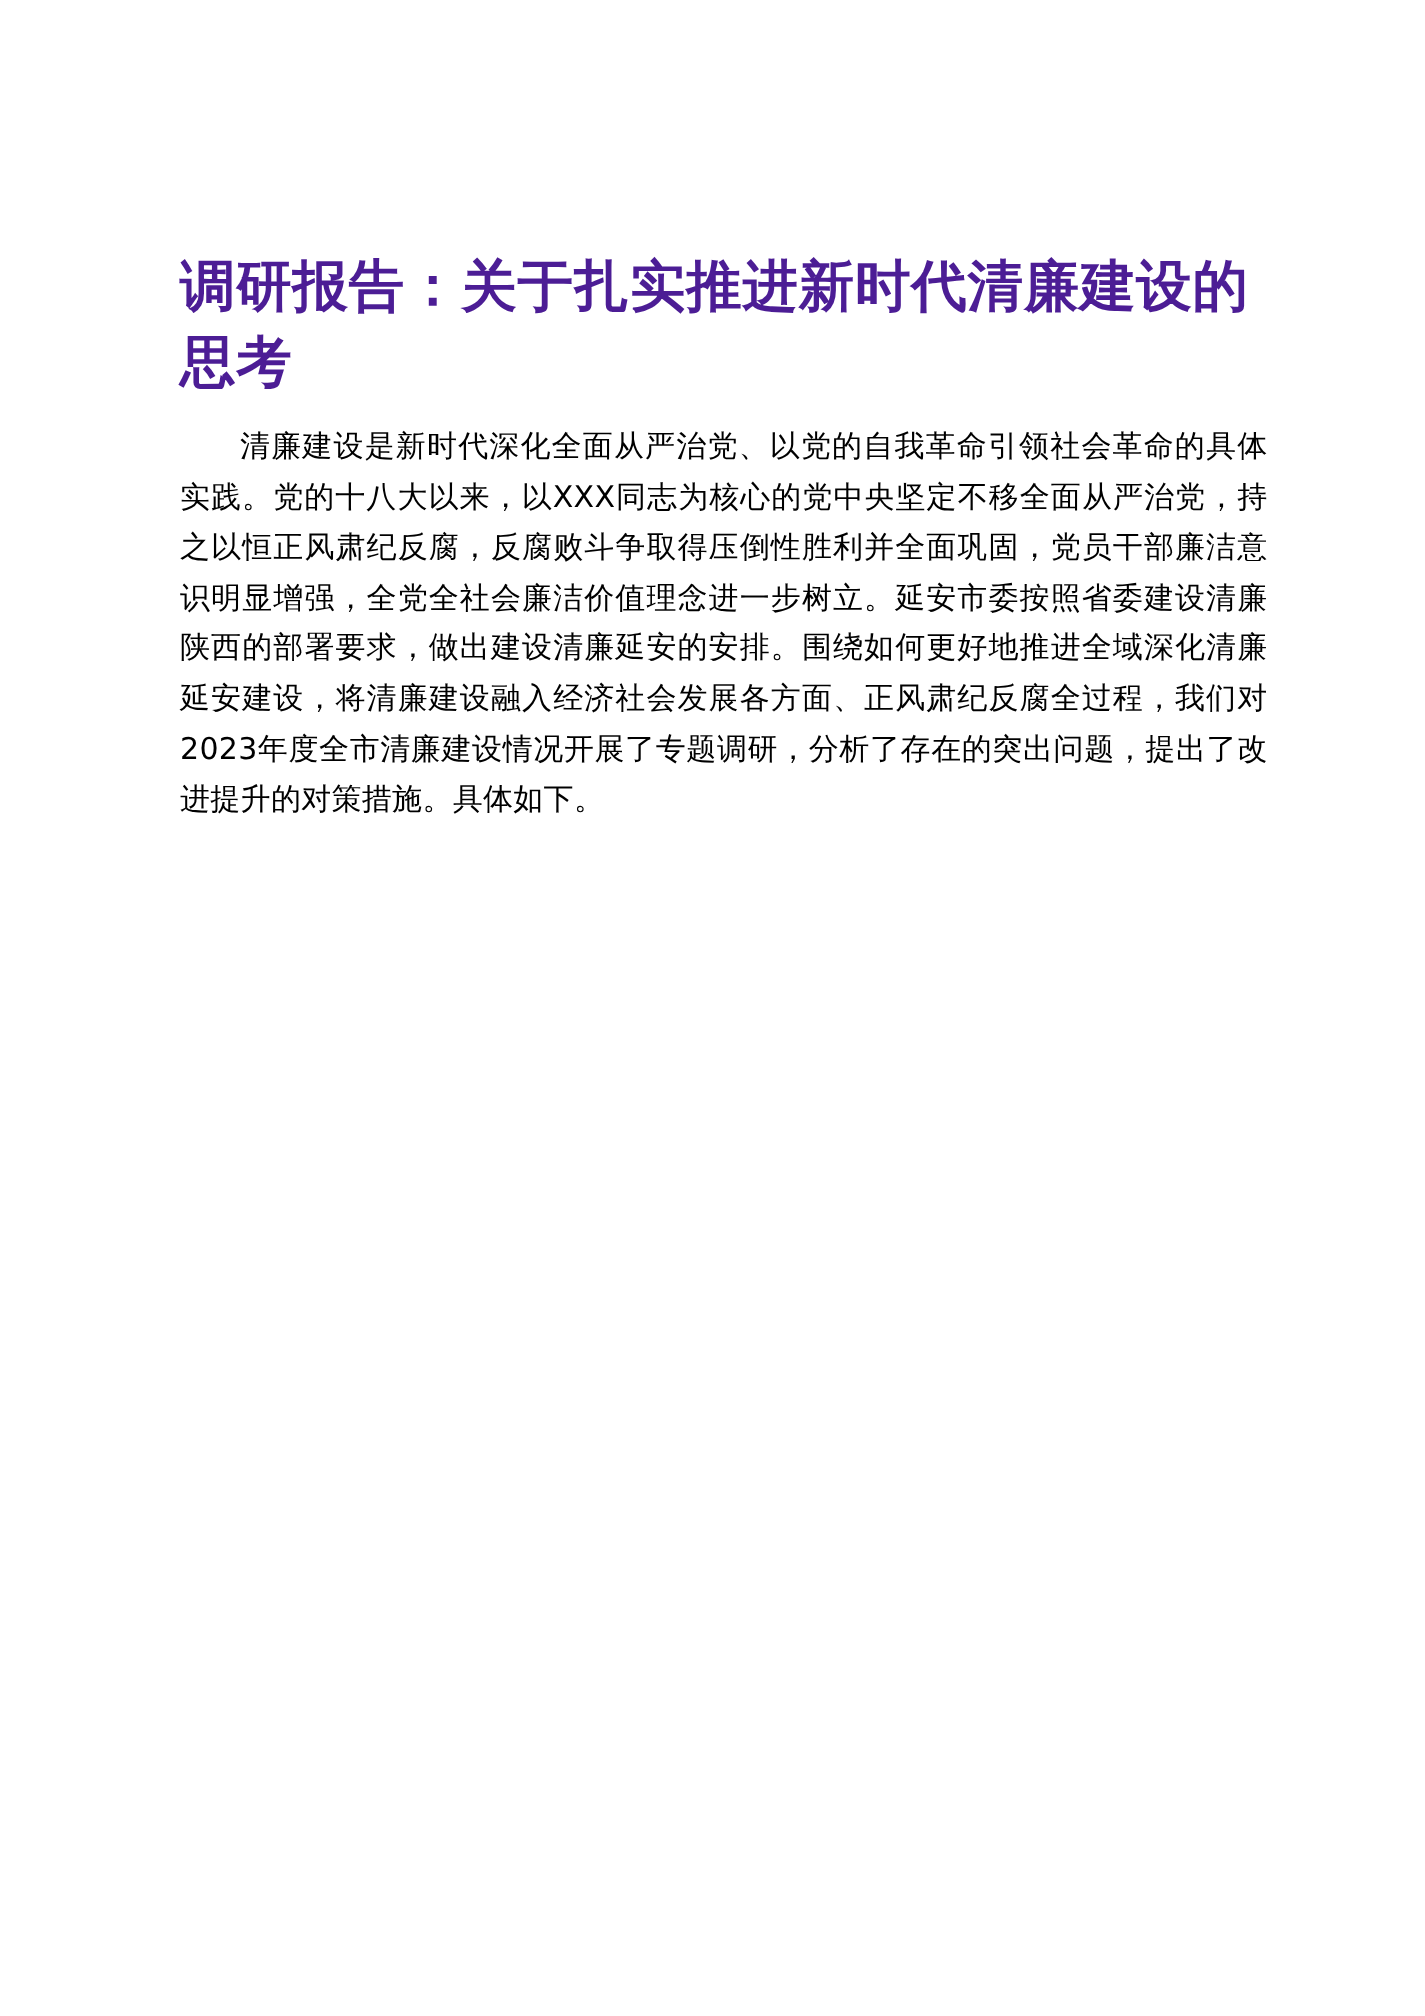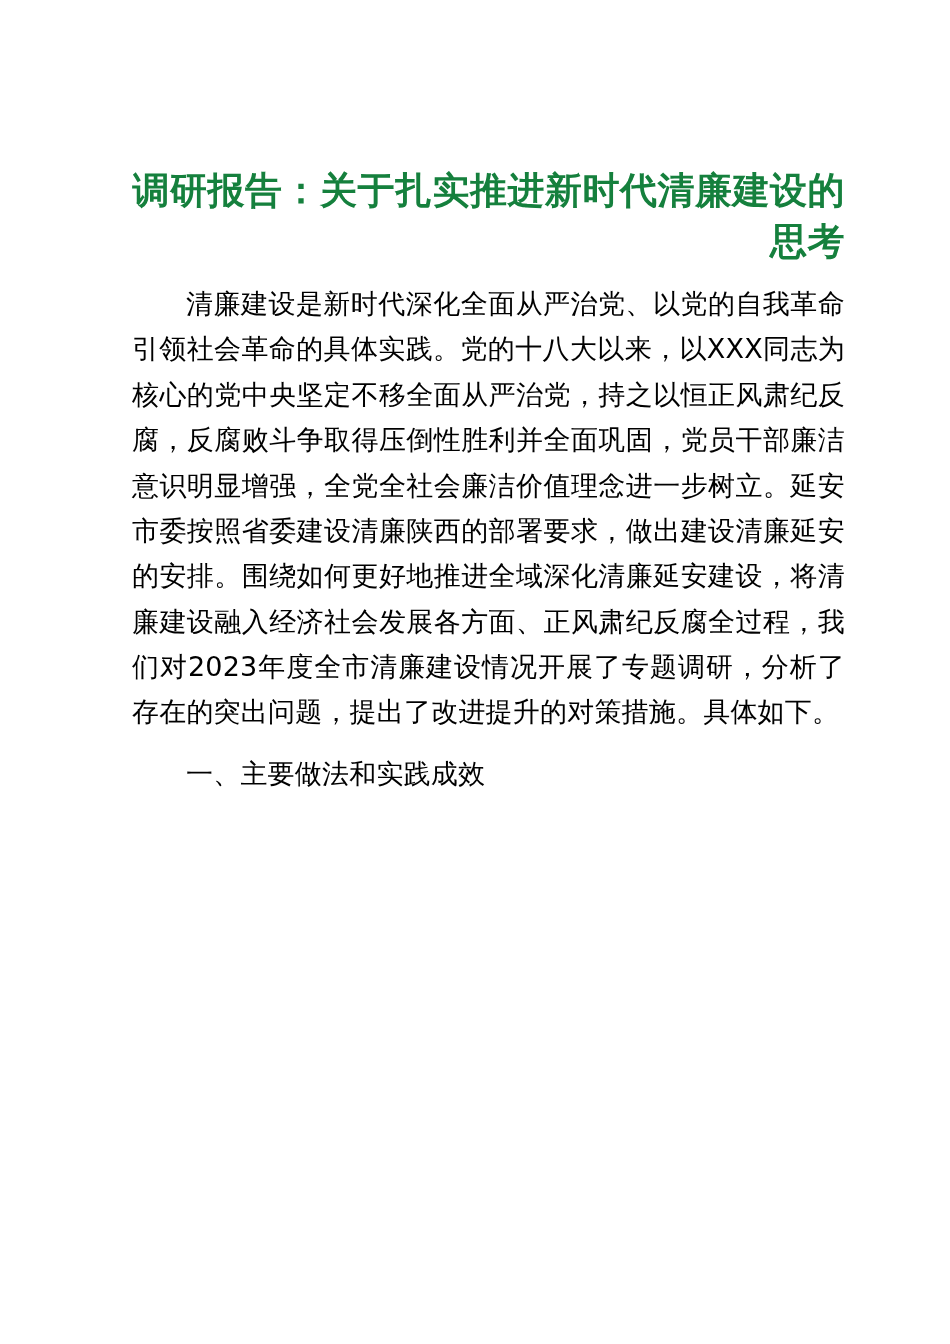--- a/index.html
+++ b/index.html
@@ -19,33 +19,33 @@
     width: 950px;
     height: 1344px;
     padding: 165px 105px 0 120px;
     background: #ffffff;
   }
   .doc-title {
     font-family: "DejaVu Sans", sans-serif;
     font-weight: bold;
     font-size: 37px;
     line-height: 1.38;
-    text-align: right;
+    text-align: left;
     letter-spacing: 0.5px;
     margin: 0 0 14px 0;
-    color: #15803d;
+    color: #4c1d95;
   }
   .para {
     font-family: "DejaVu Sans", sans-serif;
-    font-size: 27px;
+    font-size: 20px;
     line-height: 1.68;
     text-align: justify;
     text-justify: inter-ideograph;
     text-indent: 2em;
-    margin: 0 0 2px 12px;
+    margin: 0 0 2px 0;
     color: #000000;
     letter-spacing: 0.2px;
   }
   .para.heading {
     text-indent: 2em;
     margin-top: 16px;
     margin-bottom: 2px;
   }
   .para.body-first {
     margin-top: 0;
@@ -53,16 +53,15 @@
 </style>
 </head>
 <body>
 
 <div class="page">
 
   <h1 class="doc-title">调研报告：关于扎实推进新时代清廉建设的思考</h1>
 
   <p class="para body-first">清廉建设是新时代深化全面从严治党、以党的自我革命引领社会革命的具体实践。党的十八大以来，以XXX同志为核心的党中央坚定不移全面从严治党，持之以恒正风肃纪反腐，反腐败斗争取得压倒性胜利并全面巩固，党员干部廉洁意识明显增强，全党全社会廉洁价值理念进一步树立。延安市委按照省委建设清廉陕西的部署要求，做出建设清廉延安的安排。围绕如何更好地推进全域深化清廉延安建设，将清廉建设融入经济社会发展各方面、正风肃纪反腐全过程，我们对2023年度全市清廉建设情况开展了专题调研，分析了存在的突出问题，提出了改进提升的对策措施。具体如下。</p>
 
-  <p class="para heading">一、主要做法和实践成效</p>
 
 
 </div>
 
 </body></html>

